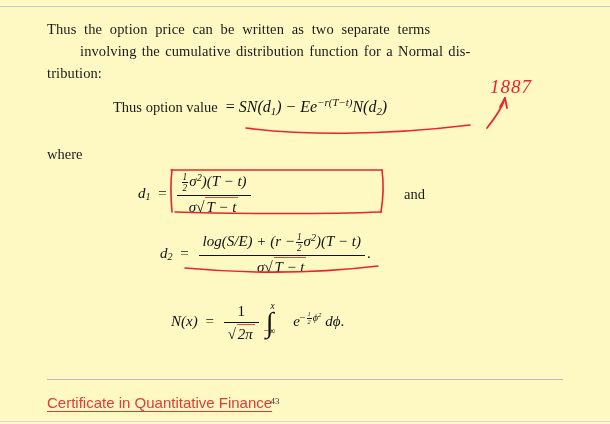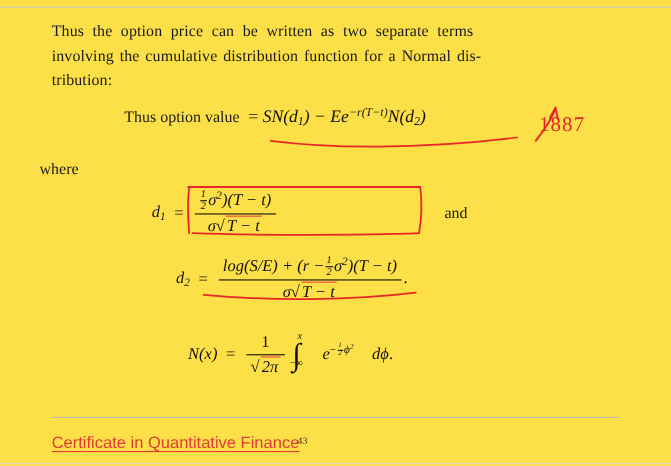--- a/index.html
+++ b/index.html
@@ -13,21 +13,21 @@
     overflow: hidden;
     font-family: "Liberation Serif", serif;
     color: #111111;
     position: relative;
   }
   .slide {
     position: absolute;
     left: 0; top: 0;
     width: 610px;
     height: 424px;
-    background: #fde047;
+    background: #fef9c3;
   }
   
   .top-rule {
     position: absolute;
     left: 0; top: 6px;
     width: 610px;
     height: 1px;
     background: #c9c9c9;
   }
   .bottom-rule {
@@ -44,26 +44,26 @@
     top: 18px;
     width: 520px;
     font-size: 14.5px;
     line-height: 22px;
     text-align: justify;
     color: #1a1a1a;
     letter-spacing: 0.1px;
   }
   .para .line { display: block; }
   .l1 { word-spacing: 4.0px; }
-  .l2 { word-spacing: 1.6px; }
+  .l2 { word-spacing: 1.6px; margin-left: 33px; }
   .l3 { word-spacing: 0px; }
 
   .where {
     position: absolute;
-    left: 36px;
+    left: 47px;
     top: 146px;
     font-size: 14.5px;
     color: #1a1a1a;
     text-align: center;
   }
 
   
   .math {
     font-family: "Liberation Serif", serif;
     font-style: italic;
@@ -234,22 +234,22 @@
   .ink-text {
     position: absolute;
     color: #e8262a;
     font-family: "Liberation Serif", serif;
     white-space: nowrap;
   }
   .ann-1887 {
     left: 490px;
     top: 76px;
     font-size: 19px;
+    font-style: italic;
     letter-spacing: 1px;
-    margin-top: 27px;
   }
 </style>
 </head>
 <body>
 
 <div class="slide">
 
   <div class="top-rule"></div>
 
   <div class="para">
@@ -286,21 +286,21 @@
 
   <div class="nxline math">
     <span>N(x)</span>
     <span class="up opsp">=</span>
     <span class="frac">
       <span class="num up">1</span>
       <span class="den"><span class="radical">√</span><span class="sqrt">2π</span></span>
     </span>
     <span class="bigint">∫</span><span class="intlim"><span class="top">x</span><span class="bot up">−∞</span></span>
     <span>e</span><span class="sup"><span class="up">−</span><span class="smallfrac"><span class="num">1</span><span class="den">2</span></span><span>ϕ</span><span class="sup">2</span></span>
-    <span style="margin-left:13px;">dϕ</span><span class="up">.</span>
+    <span style="margin-left:0;">dϕ</span><span class="up">.</span>
   </div>
 
   <div class="cqf">Certificate in Quantitative Finance</div>
   <div class="cqf-rule"></div>
   <div class="pagenum">43</div>
 
   <div class="bottom-rule"></div>
 
   <svg class="ink" viewBox="0 0 610 424">
 

